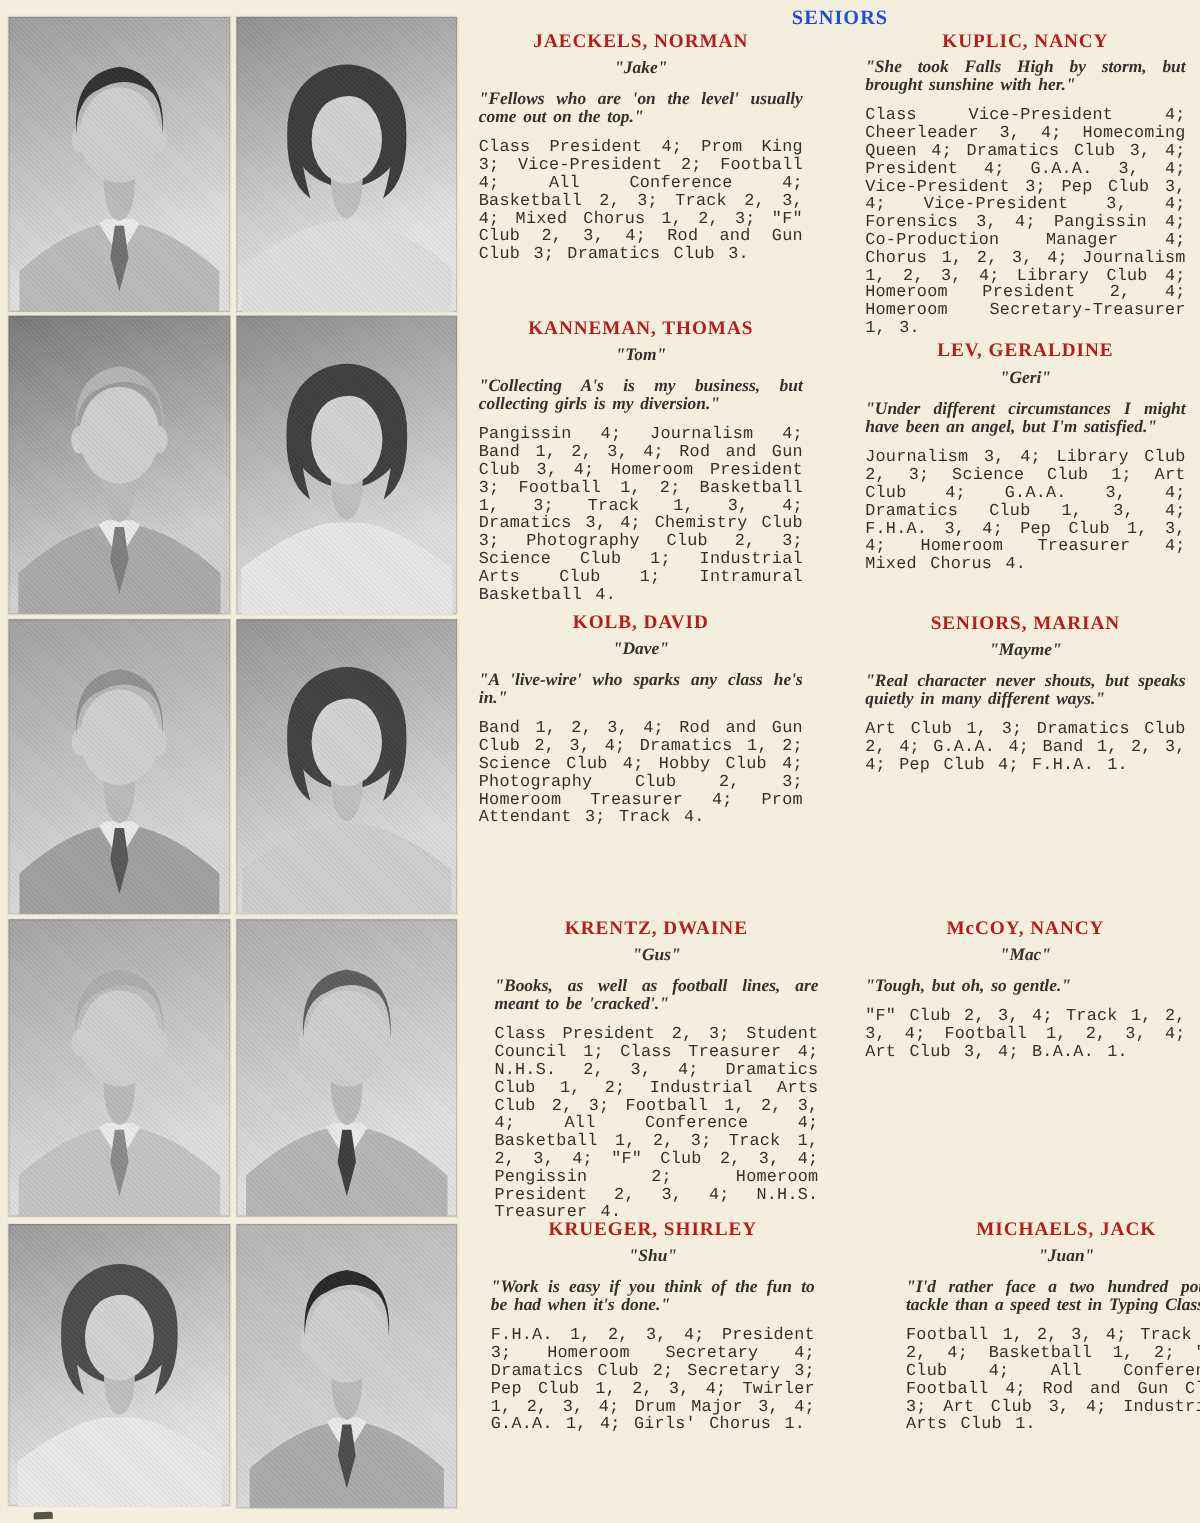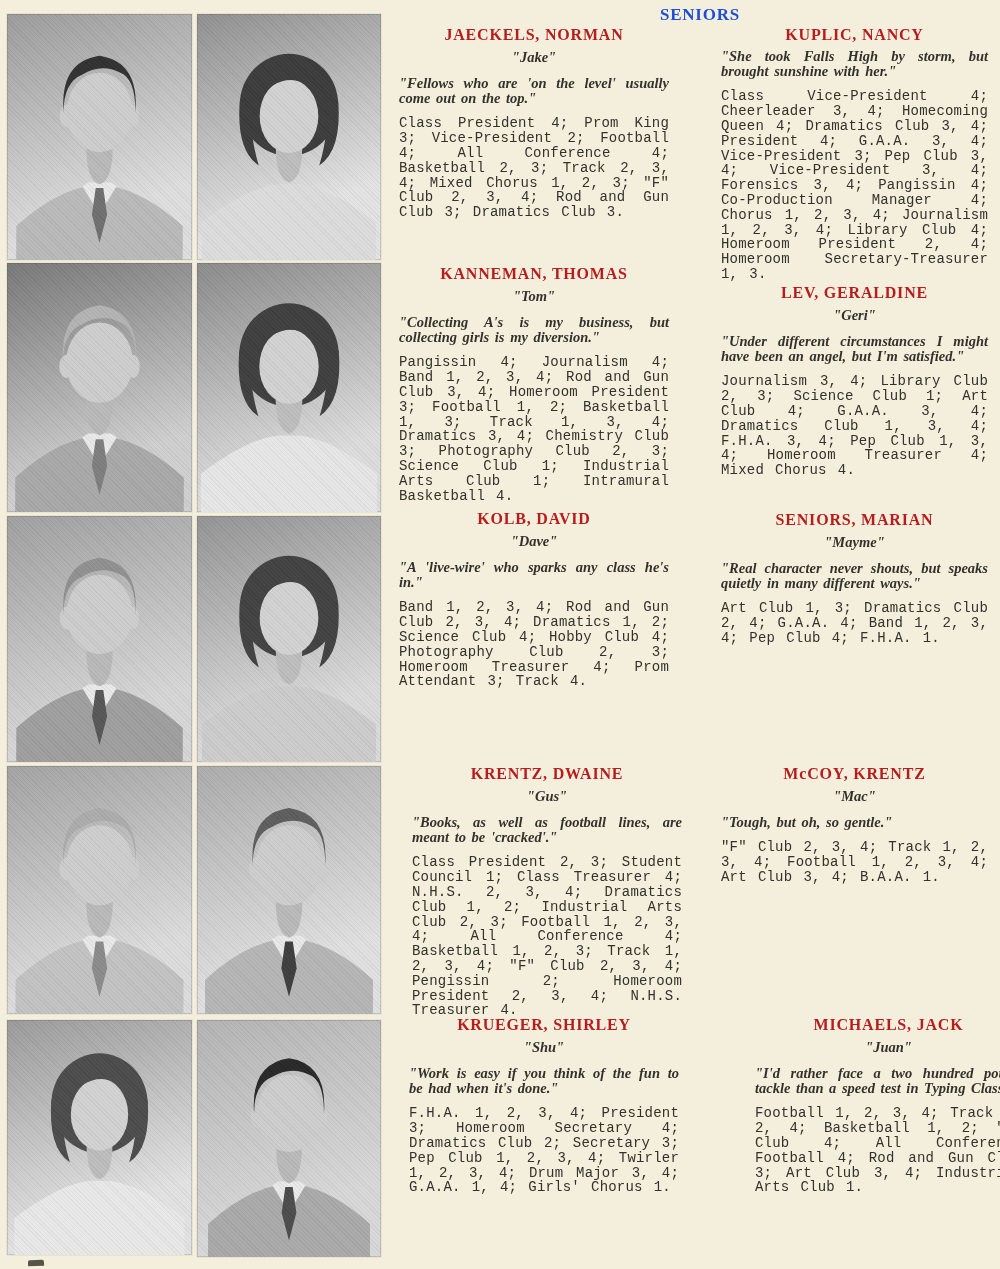--- a/index.html
+++ b/index.html
@@ -218,21 +218,21 @@
     <div class="student-quote">"Real character never shouts, but speaks quietly in many different ways."</div>
     <div class="student-activities">Art Club 1, 3; Dramatics Club 2, 4; G.A.A. 4; Band 1, 2, 3, 4; Pep Club 4; F.H.A. 1.</div>
   </div>
   <div class="entry e6">
     <div class="student-name">KRENTZ, DWAINE</div>
     <div class="student-nickname">"Gus"</div>
     <div class="student-quote">"Books, as well as football lines, are meant to be 'cracked'."</div>
     <div class="student-activities">Class President 2, 3; Student Council 1; Class Treasurer 4; N.H.S. 2, 3, 4; Dramatics Club 1, 2; Industrial Arts Club 2, 3; Football 1, 2, 3, 4; All Conference 4; Basketball 1, 2, 3; Track 1, 2, 3, 4; "F" Club 2, 3, 4; Pengissin 2; Homeroom President 2, 3, 4; N.H.S. Treasurer 4.</div>
   </div>
   <div class="entry e7">
-    <div class="student-name">McCOY, KRENTZ</div>
+    <div class="student-name">McCOY, NANCY</div>
     <div class="student-nickname">"Mac"</div>
     <div class="student-quote">"Tough, but oh, so gentle."</div>
     <div class="student-activities">"F" Club 2, 3, 4; Track 1, 2, 3, 4; Football 1, 2, 3, 4; Art Club 3, 4; B.A.A. 1.</div>
   </div>
   <div class="entry e8">
     <div class="student-name">KRUEGER, SHIRLEY</div>
     <div class="student-nickname">"Shu"</div>
     <div class="student-quote">"Work is easy if you think of the fun to be had when it's done."</div>
     <div class="student-activities">F.H.A. 1, 2, 3, 4; President 3; Homeroom Secretary 4; Dramatics Club 2; Secretary 3; Pep Club 1, 2, 3, 4; Twirler 1, 2, 3, 4; Drum Major 3, 4; G.A.A. 1, 4; Girls' Chorus 1.</div>
   </div>

